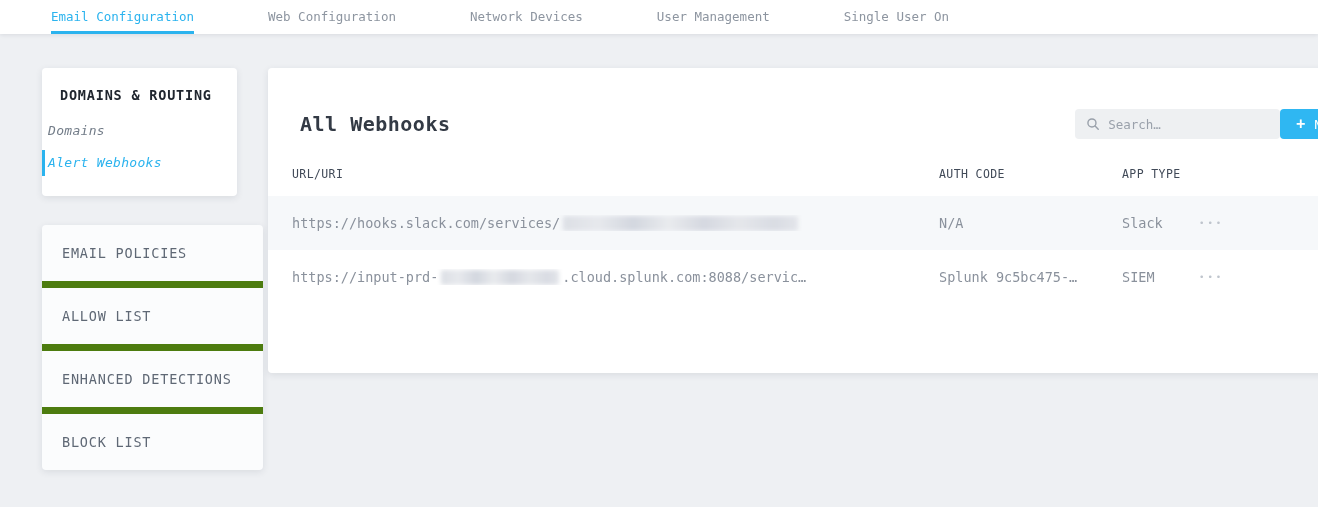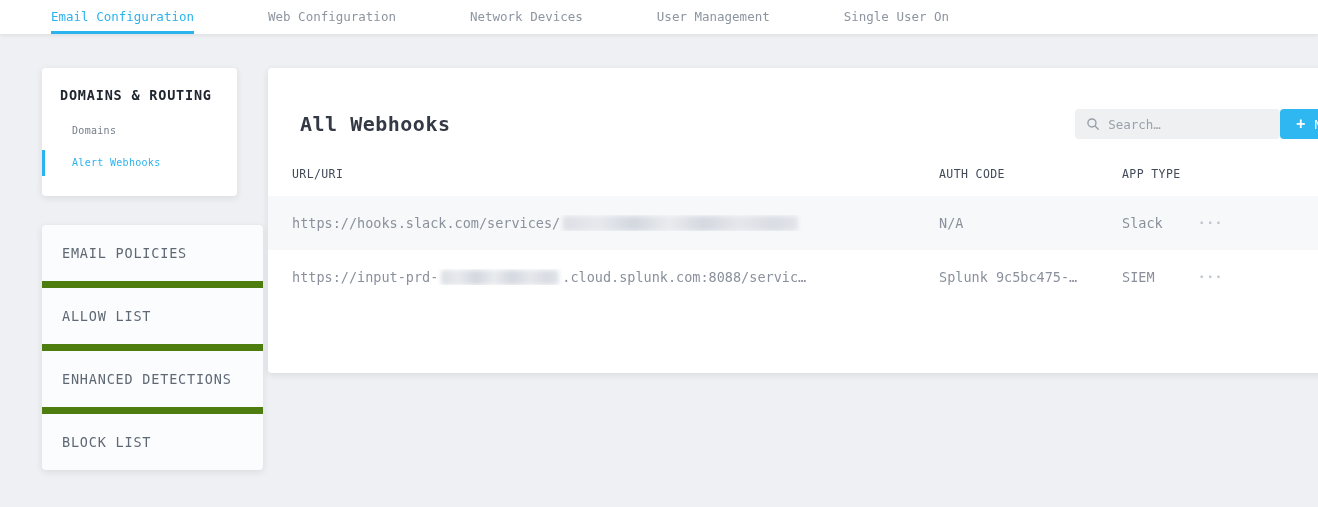--- a/index.html
+++ b/index.html
@@ -32,23 +32,24 @@
   .card {
     position:absolute; background:#fff; border-radius:4px;
     box-shadow:0 2px 7px rgba(40,50,70,.10);
   }
   .routing-card { left:42px; top:68px; width:195px; padding:18px 0 17px; }
   .routing-title {
     margin:0 18px 10px; font-size:13.5px; line-height:19px; font-weight:bold;
     letter-spacing:.8px; color:#20262f; white-space:nowrap;
   }
   .routing-item {
-    position:relative; height:32px; line-height:32px; padding:0 30px;
-    font-size:10px; letter-spacing:.3px; color:#727c88; cursor:pointer;
+    position:relative; height:32px; line-height:32px; padding:0 6px;
+    font-size:13px; letter-spacing:.3px; color:#727c88; cursor:pointer;
     white-space:nowrap;
+    font-style:italic;
   }
   .routing-item.active { color:var(--accent); }
   .routing-item.active::before {
     content:""; position:absolute; left:0; top:3px; bottom:3px; width:3px;
     background:var(--accent);
   }
 
   .sections-card { left:42px; top:225px; width:221px; background:#fbfcfd; overflow:hidden; }
   .section-item {
     padding:18px 20px; font-size:13.5px; line-height:20px; letter-spacing:.8px;

